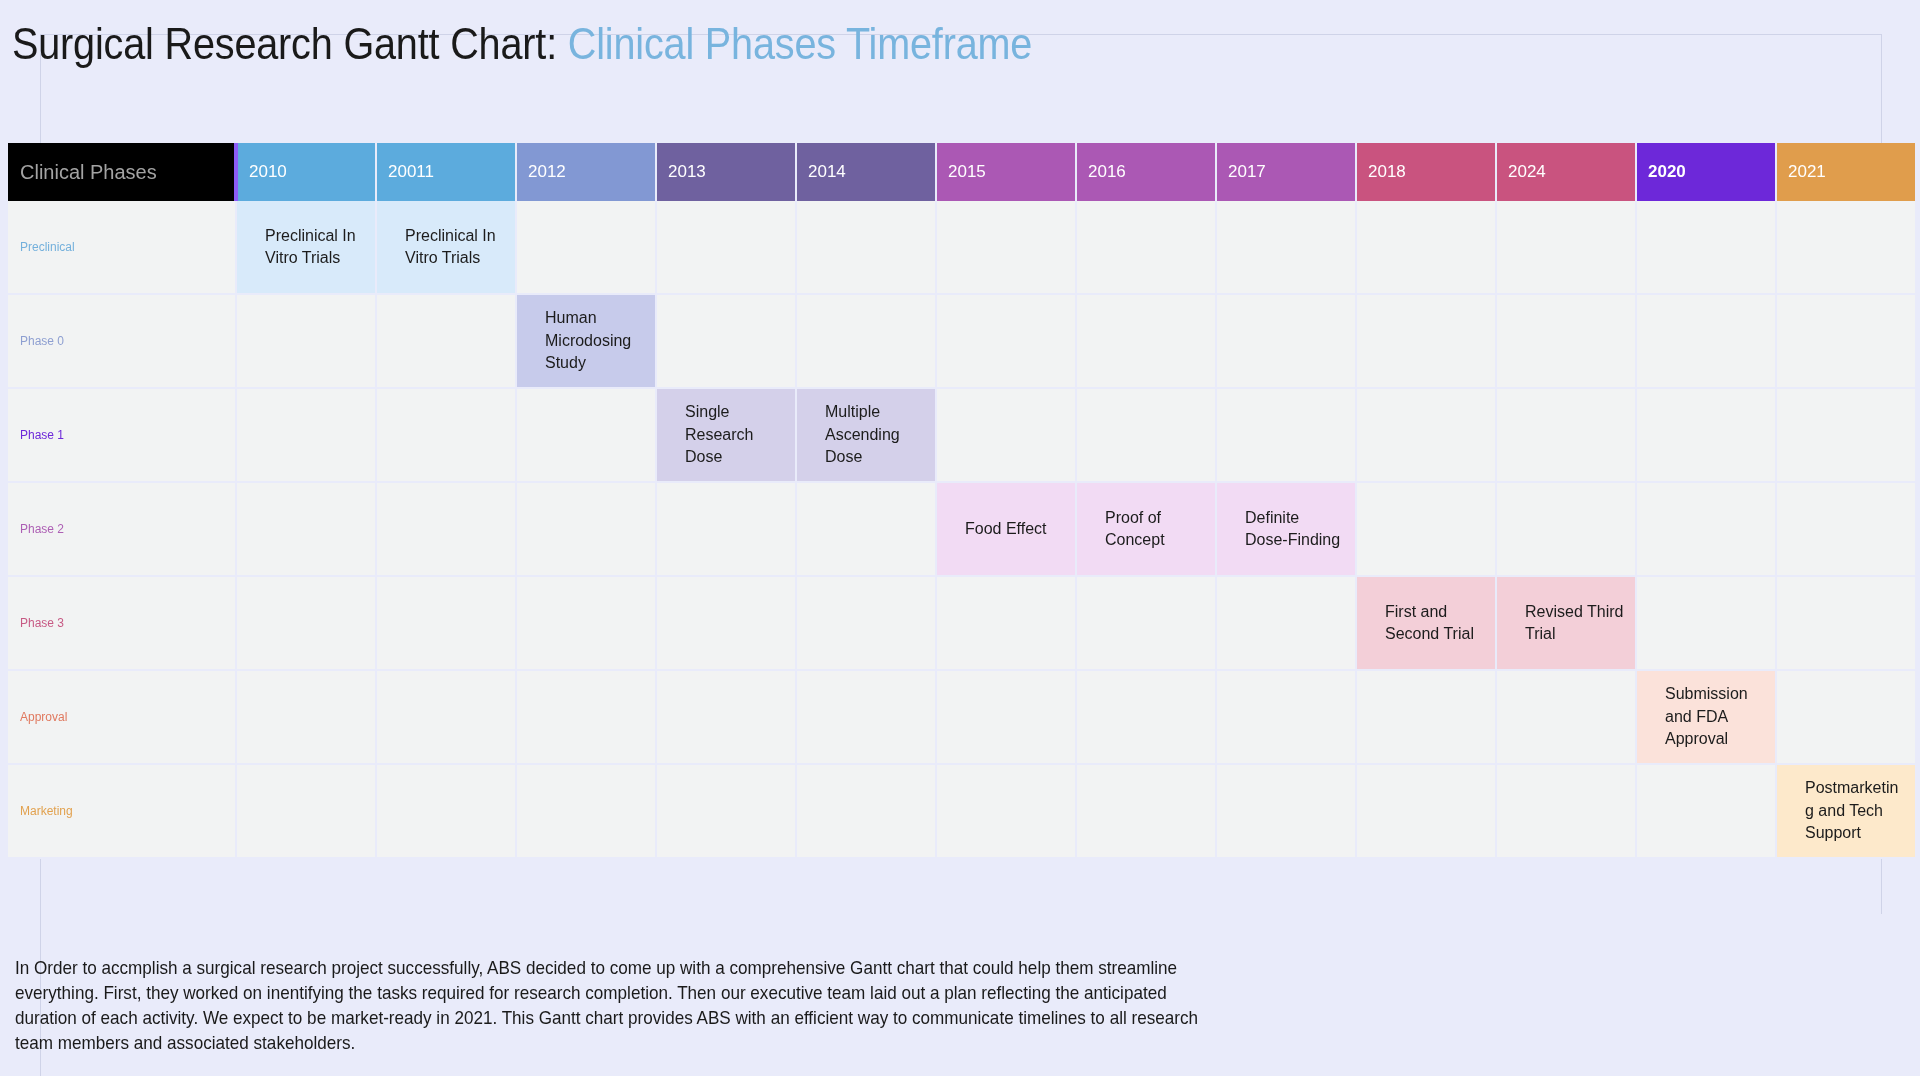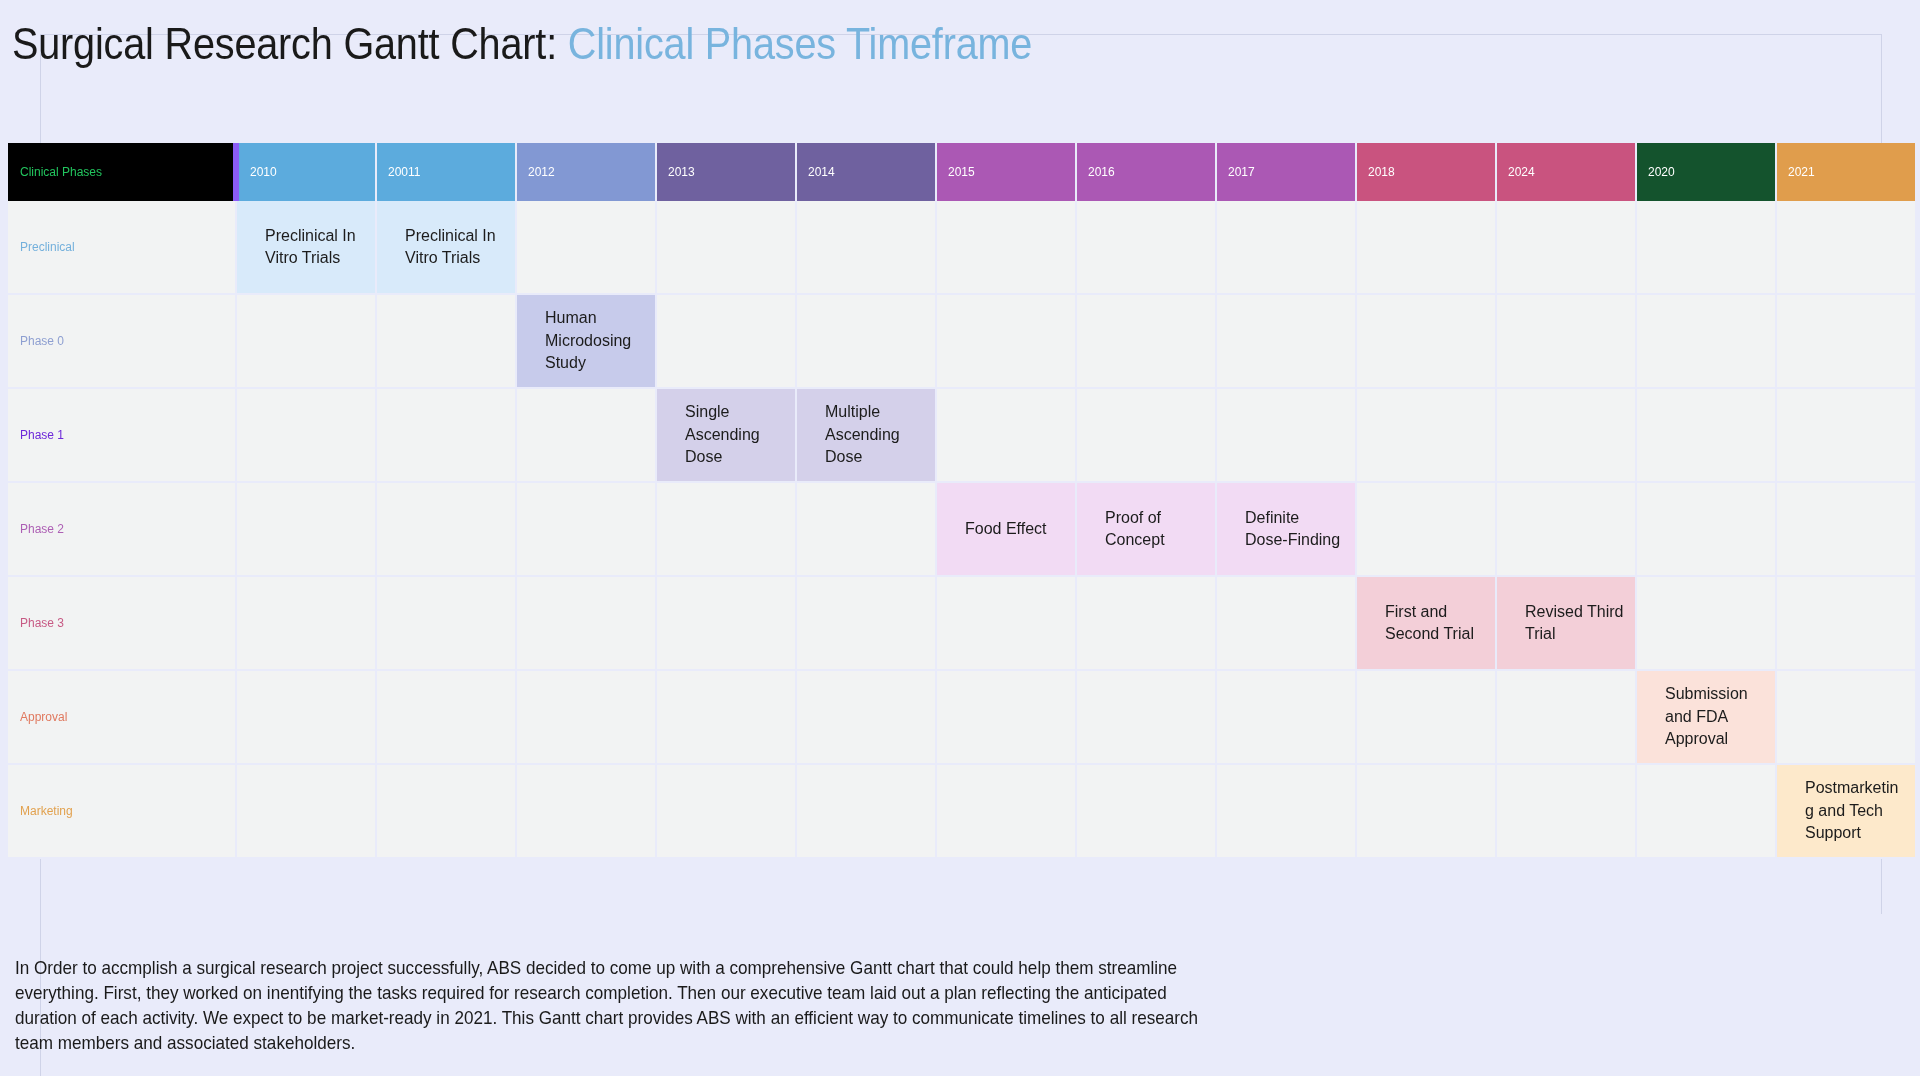--- a/index.html
+++ b/index.html
@@ -34,31 +34,31 @@
   .gantt{
     position:absolute;left:8px;top:143px;
     width:1902px;
     border-collapse:collapse;
     table-layout:fixed;
   }
   .gantt col.c-label{width:228px;}
   .gantt td,.gantt th{padding:0;margin:0;}
 
   .hdr-label{
-    background:#000000;color:#22c55e;
+    background:#000000;color:#a3a3a3;
     height:58px;
-    font-size:12px;font-weight:400;
+    font-size:20px;font-weight:400;
     text-align:left;vertical-align:middle;
     padding-left:12px !important;
     transform:none;
-    border-right:6px solid #8b5cf6;
+    border-right:4px solid #8b5cf6;
   }
   .hdr-year{
     height:58px;color:#ffffff;
-    font-size:12px;font-weight:400;
+    font-size:17px;font-weight:400;
     text-align:left;vertical-align:middle;
     padding-left:11px !important;
     border-right:2px solid #e9ebfa;
   }
 
   .row-label{
     background:#f2f3f3;
     height:92px;
     font-size:12px;font-weight:400;
     text-align:left;vertical-align:middle;
@@ -124,21 +124,21 @@
     <th class="hdr-year" style="background: rgb(92, 171, 221);">2010</th>
         <th class="hdr-year" style="background: rgb(92, 171, 221);">20011</th>
         <th class="hdr-year" style="background: rgb(130, 152, 211);">2012</th>
         <th class="hdr-year" style="background: rgb(111, 97, 159);">2013</th>
         <th class="hdr-year" style="background: rgb(111, 97, 159);">2014</th>
         <th class="hdr-year" style="background: rgb(171, 88, 180);">2015</th>
         <th class="hdr-year" style="background: rgb(171, 88, 180); margin-left: 27px;">2016</th>
         <th class="hdr-year" style="background: rgb(171, 88, 180);">2017</th>
         <th class="hdr-year" style="background: rgb(201, 83, 127);">2018</th>
         <th class="hdr-year" style="background: rgb(201, 83, 127);">2024</th>
-        <th class="hdr-year" style="background: #14532d;">2020</th>
+        <th class="hdr-year" style="background: #6d28d9; font-weight: bold;">2020</th>
         <th class="hdr-year" style="background: rgb(224, 157, 76);">2021</th>
       </tr>
   </thead>
   <tbody id="gantt-body">
       <tr>
         <td class="row-label" style="color: rgb(116, 176, 220);">Preclinical</td>
         <td class="cell" style="background: rgb(216, 234, 250);">
           <span class="bar-text">Preclinical In Vitro Trials</span>
         </td>
         <td class="cell" style="background: rgb(216, 234, 250);">
@@ -171,21 +171,21 @@
         <td class="cell"></td>
         <td class="cell"></td>
         <td class="cell"></td>
       </tr>
       <tr>
         <td class="row-label" style="color: #6d28d9;">Phase 1</td>
         <td class="cell"></td>
         <td class="cell"></td>
         <td class="cell"></td>
         <td class="cell" style="background: rgb(212, 208, 234);">
-          <span class="bar-text">Single Ascending Dose</span>
+          <span class="bar-text">Single Research Dose</span>
         </td>
         <td class="cell" style="background: rgb(212, 208, 234);">
           <span class="bar-text">Multiple Ascending Dose</span>
         </td>
         <td class="cell"></td>
         <td class="cell"></td>
         <td class="cell"></td>
         <td class="cell"></td>
         <td class="cell"></td>
         <td class="cell"></td>

